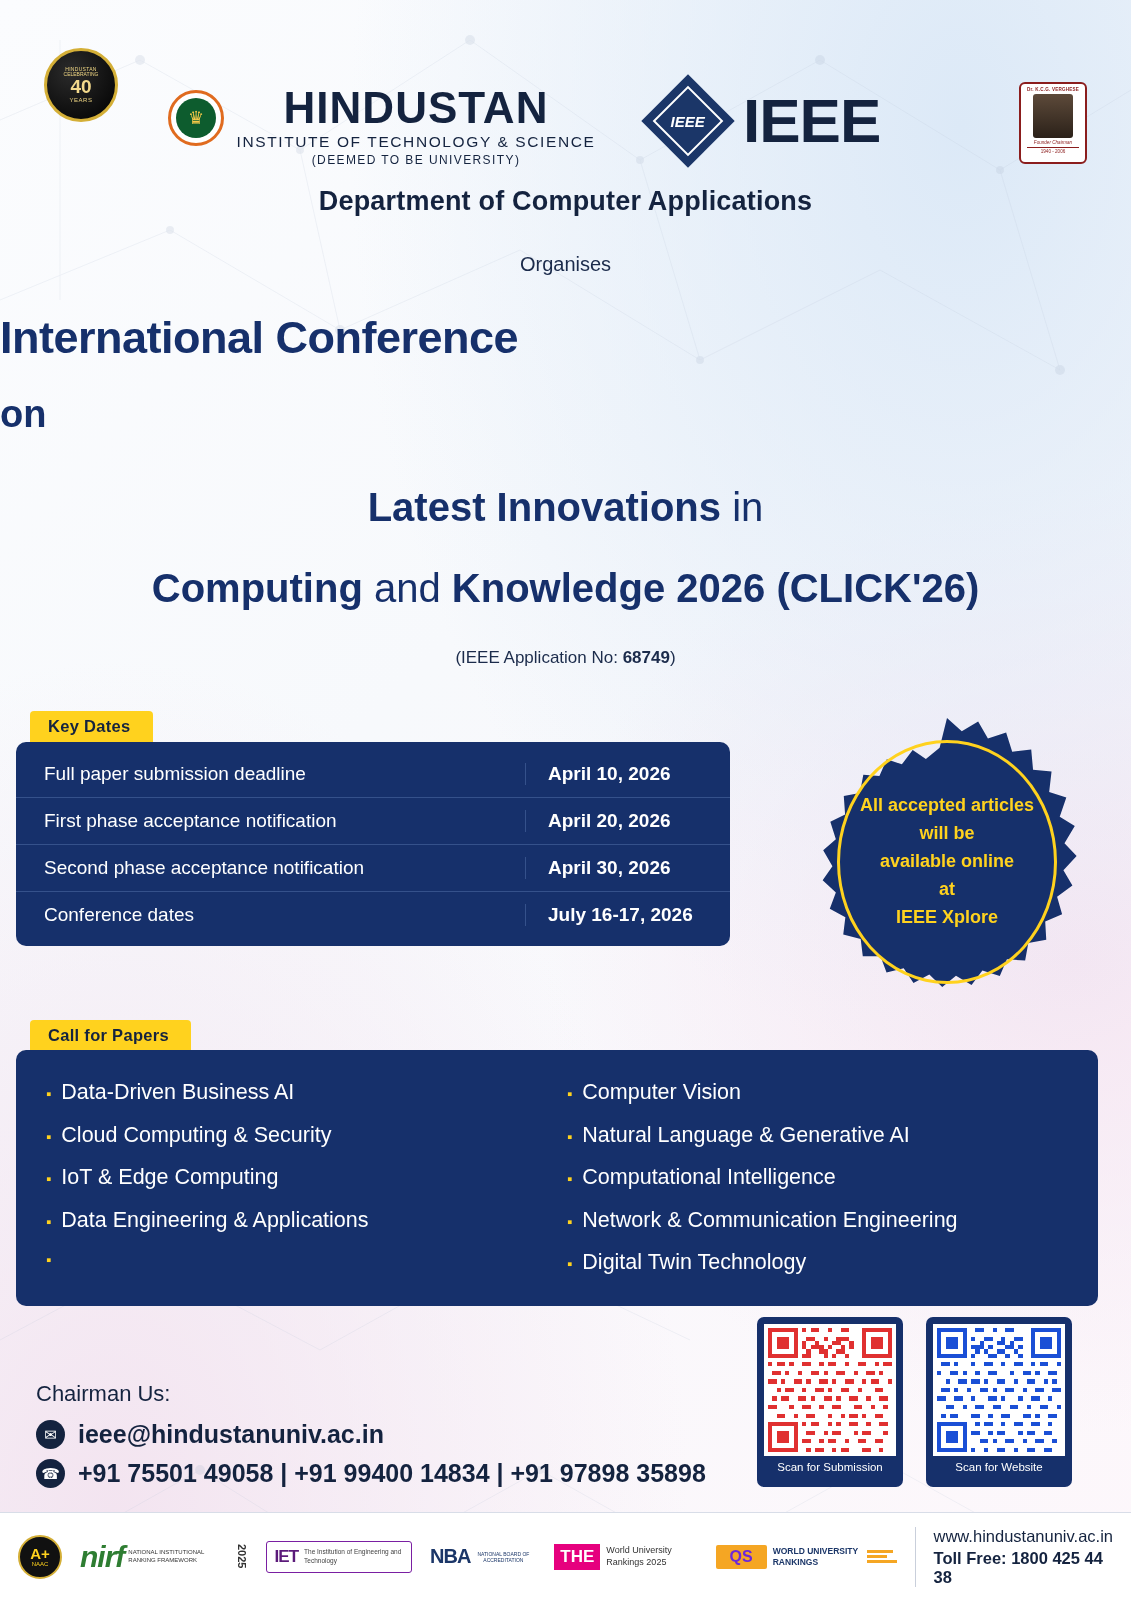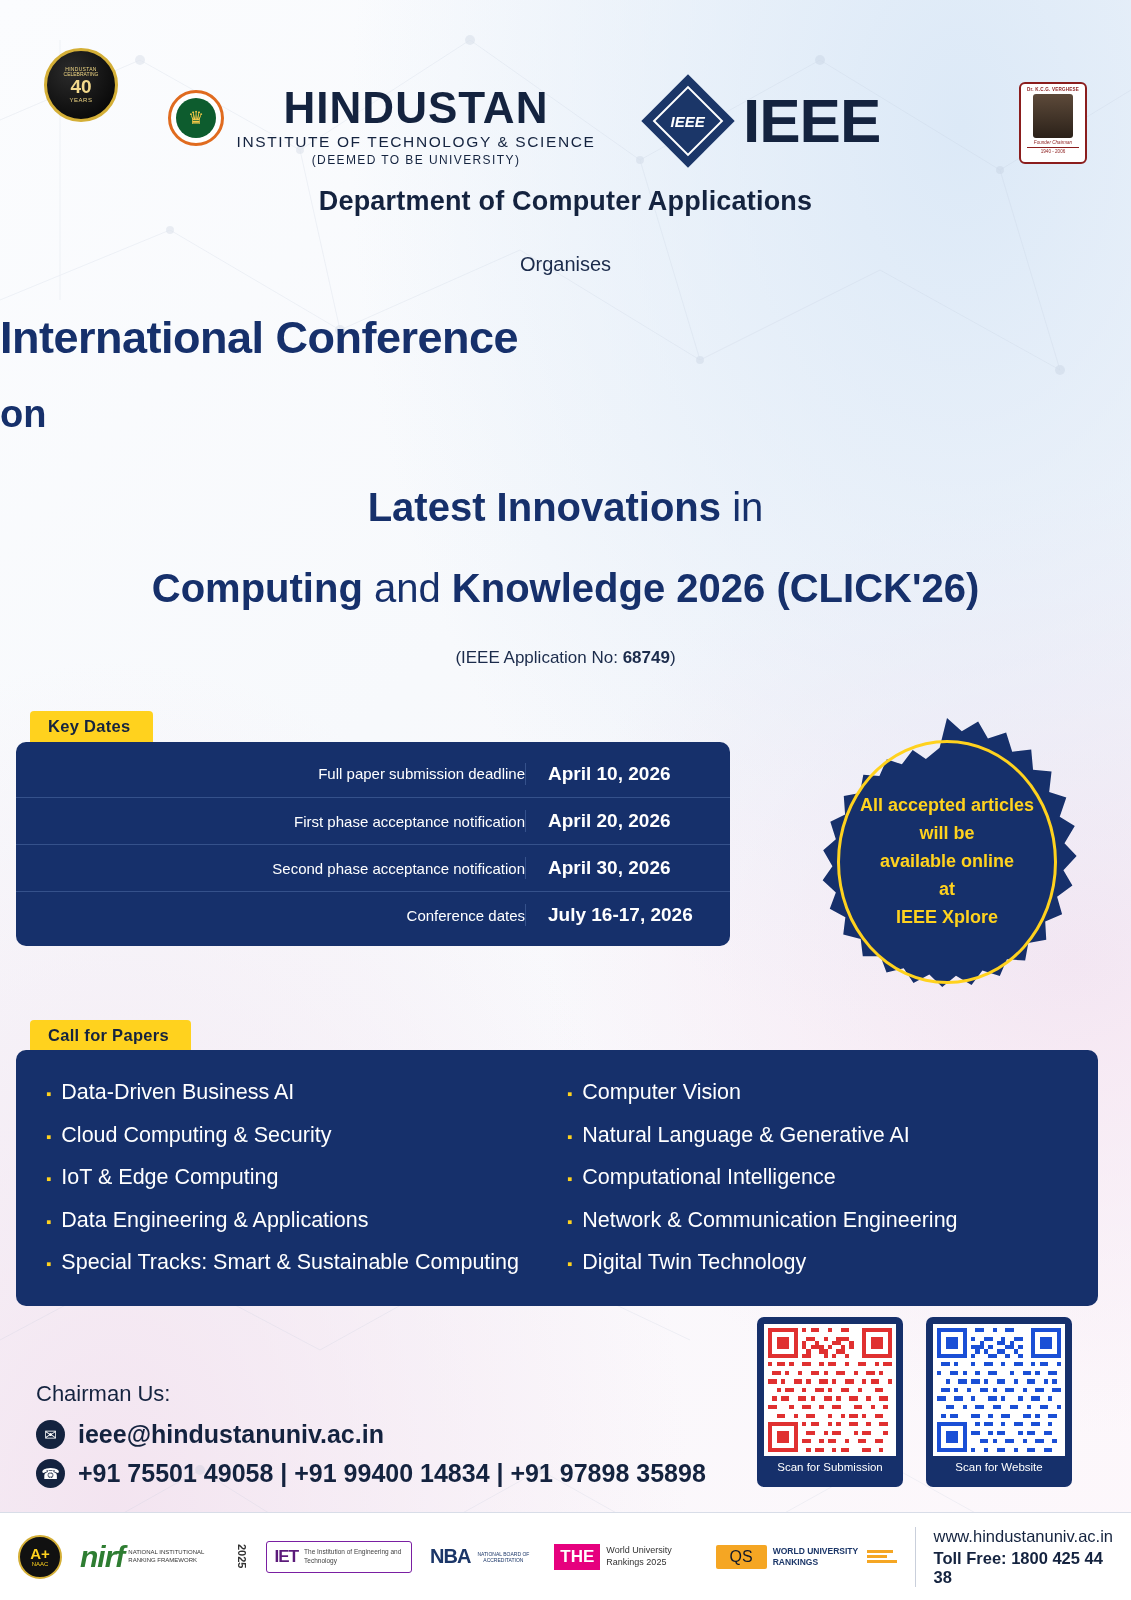--- a/index.html
+++ b/index.html
@@ -112,21 +112,21 @@
   #kd-tag { left: 30px; top: 711px; }
   #cfp-tag { left: 30px; top: 1020px; }
 
   .kd-box {
     position: absolute; left: 16px; top: 742px; width: 714px;
     background: #16306b; border-radius: 10px; padding: 8px 0;
     color: #fff;
   }
   .kd-row { display: flex; height: 47px; align-items: center; }
   .kd-row + .kd-row { border-top: 1px solid #35518b; }
-  .kd-label { flex: 1; padding-left: 28px; font-size: 15px; text-align: right; }
+  .kd-label { flex: 1; padding-left: 28px; font-size: 19px; }
   .kd-date { width: 205px; padding-left: 22px; font-size: 19px; font-weight: bold;
              border-left: 1px solid #35518b; }
 
   
   .seal {
     position: absolute; right: 52px; top: 718px; width: 264px; height: 288px;
   }
   .seal .starburst {
     position: absolute; inset: 0;
     background: #16306b;
@@ -197,21 +197,21 @@
   .iet { border: 1px solid #7a1fa2; border-radius: 3px; padding: 5px 8px; display: flex; align-items: center; }
   .iet .m { font-size: 17px; font-weight: bold; color: #5b1a7a; letter-spacing: -1px; }
   .iet .t { font-size: 6.5px; color: #444; margin-left: 6px; line-height: 1.25; }
   .nba { text-align: center; }
   .nba .m { font-size: 20px; font-weight: bold; color: #1b3668; letter-spacing: -1px; }
   .nba .t { font-size: 5px; color: #1b3668; }
   .the { display: flex; align-items: center; }
   .the .box { background: #e6007e; color: #fff; font-size: 17px; font-weight: bold; padding: 3px 6px; }
   .the .t { font-size: 9px; color: #333; margin-left: 6px; line-height: 1.25; }
   .qs { display: flex; align-items: center; }
-  .qs .box { background: #f5a623; color: #0f172a; font-size: 16px; font-weight: normal; padding: 3px 14px; border-radius: 2px; }
+  .qs .box { background: #f5a623; color: #6d28d9; font-size: 16px; font-weight: bold; padding: 3px 14px; border-radius: 2px; }
   .qs .t { font-size: 8.5px; font-weight: bold; color: #1b3668; margin-left: 6px; line-height: 1.25; }
   .qs .bars { display: flex; flex-direction: column; gap: 2px; margin-left: 7px; }
   .qs .bars i { display: block; height: 3px; background: #f5a623; }
   .fright { margin-left: auto; text-align: left; border-left: 1px solid #c9cfdb; padding-left: 18px; }
   .fright .w { font-size: 16.5px; color: #14233f; }
   .fright .p { font-size: 16.5px; font-weight: bold; color: #14233f; margin-top: 3px; }
 </style>
 </head>
 <body>
 
@@ -358,21 +358,20 @@
     <div class="cfp-item">
         <span class="bullet">▪</span>
         <span>Data Engineering &amp; Applications</span>
       </div>
     <div class="cfp-item">
         <span class="bullet">▪</span>
         <span>Network &amp; Communication Engineering</span>
       </div>
     <div class="cfp-item">
         <span class="bullet">▪</span>
-        <span>Special Tracks: Smart &amp; Sustainable Computing</span>
       </div>
     <div class="cfp-item">
         <span class="bullet">▪</span>
         <span>Digital Twin Technology</span>
       </div>
   </div>
 
   <div class="contact-us">Chairman Us:</div>
   <div class="crow" id="c-mail">
     <div class="cicon">✉</div>

